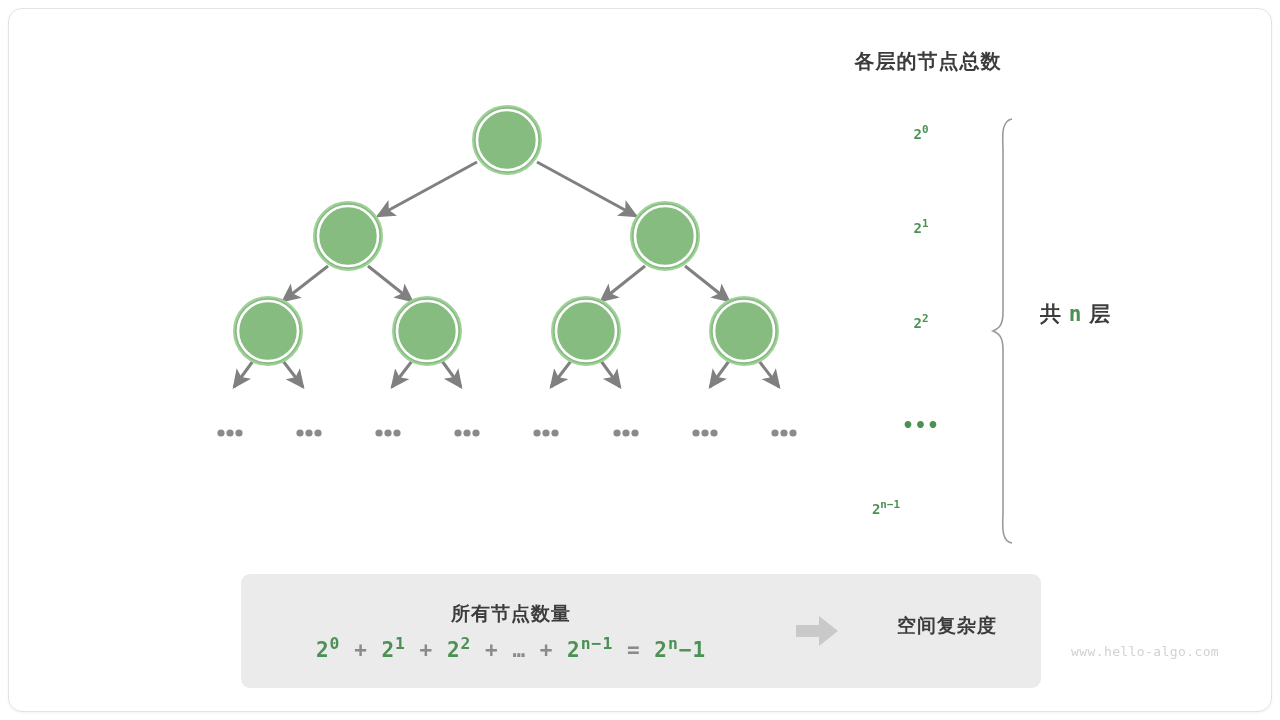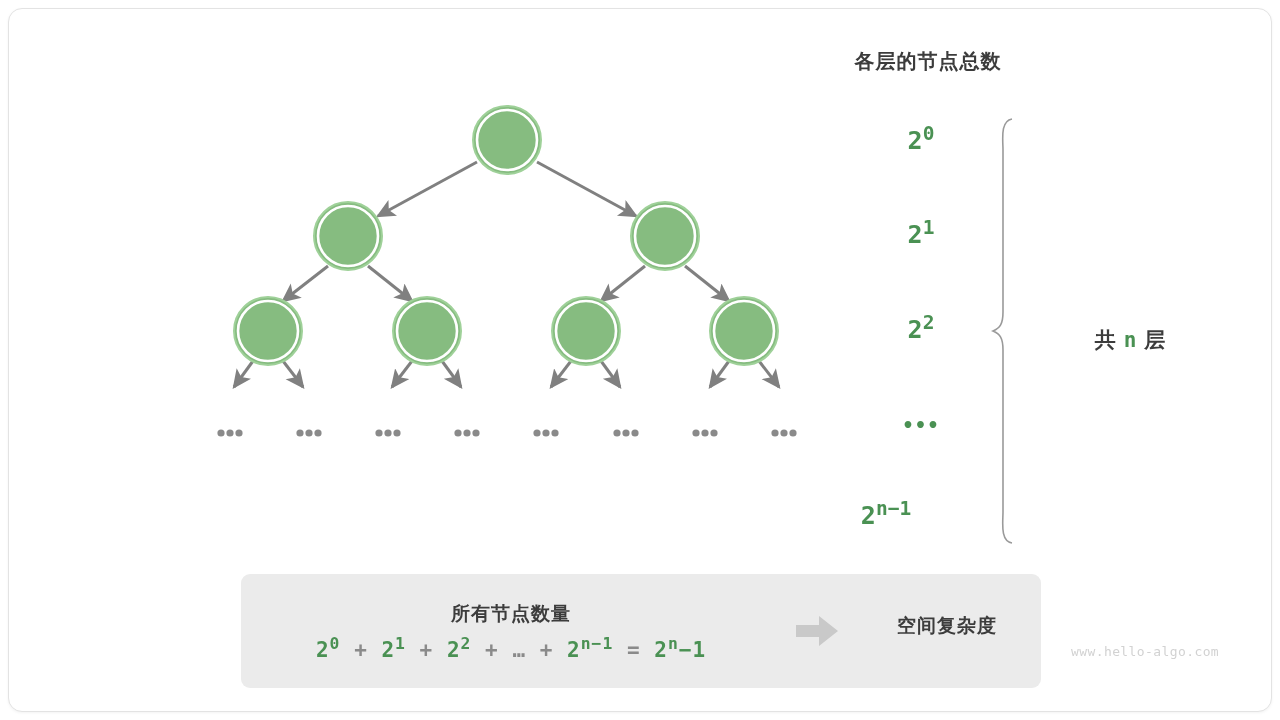--- a/index.html
+++ b/index.html
@@ -51,21 +51,21 @@
     white-space: nowrap;
   }
 
   .lvl-label {
     position: absolute;
     width: 120px;
     text-align: center;
     color: #4a9153;
     font-family: "DejaVu Sans Mono", monospace;
     font-weight: 700;
-    font-size: 25px;
+    font-size: 14px;
     white-space: nowrap;
   }
   .lvl-label sup {
     font-size: 0.78em;
     font-weight: 700;
     vertical-align: super;
     line-height: 0;
   }
   .lvl-dots {
     position: absolute;
@@ -74,23 +74,23 @@
     color: #4a9153;
     font-family: "DejaVu Sans Mono", monospace;
     font-weight: 700;
     font-size: 19px;
     letter-spacing: 1px;
   }
 
   .total-label {
     position: absolute;
     left: 1040px;
-    top: 326px;
+    top: 300px;
     width: 180px;
-    text-align: center;
+    text-align: left;
     font-size: 21px;
     font-weight: 700;
     color: #3c3c3c;
     white-space: nowrap;
   }
   .total-label .mono-n {
     color: #4a9153;
     font-family: "DejaVu Sans Mono", monospace;
     font-weight: 700;
     padding: 0 2px;

